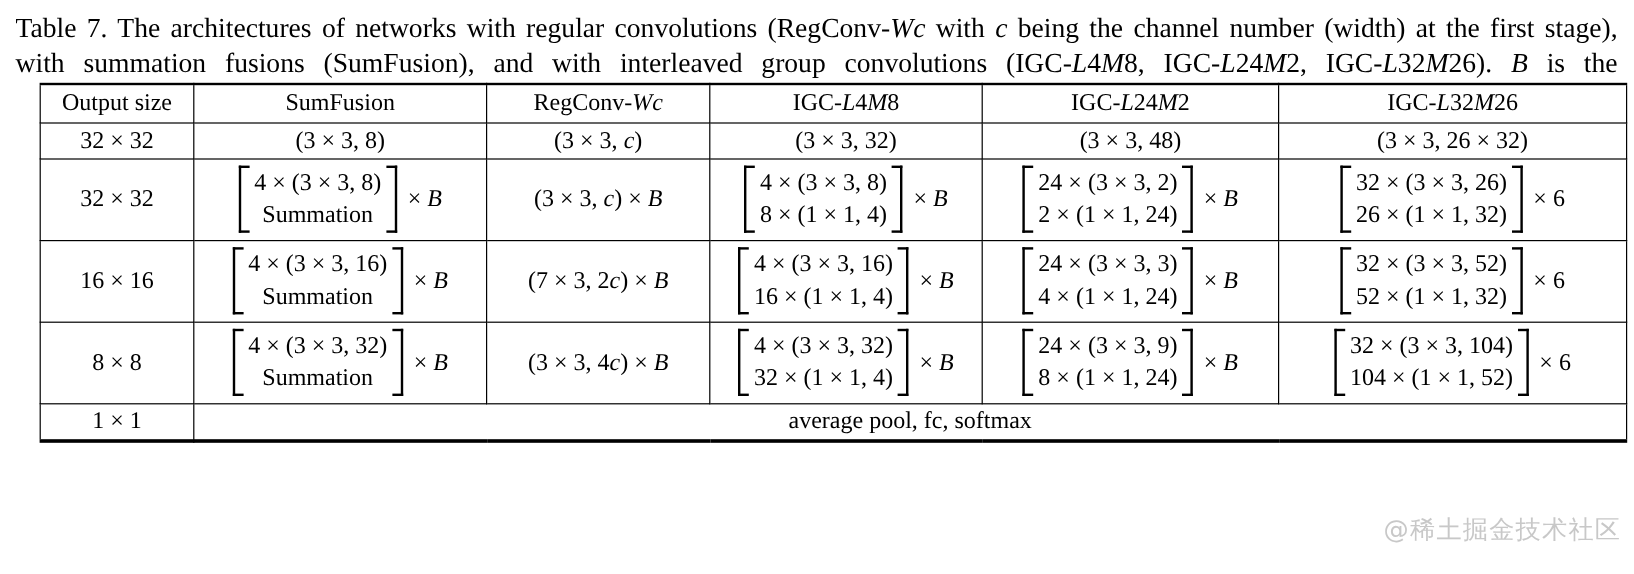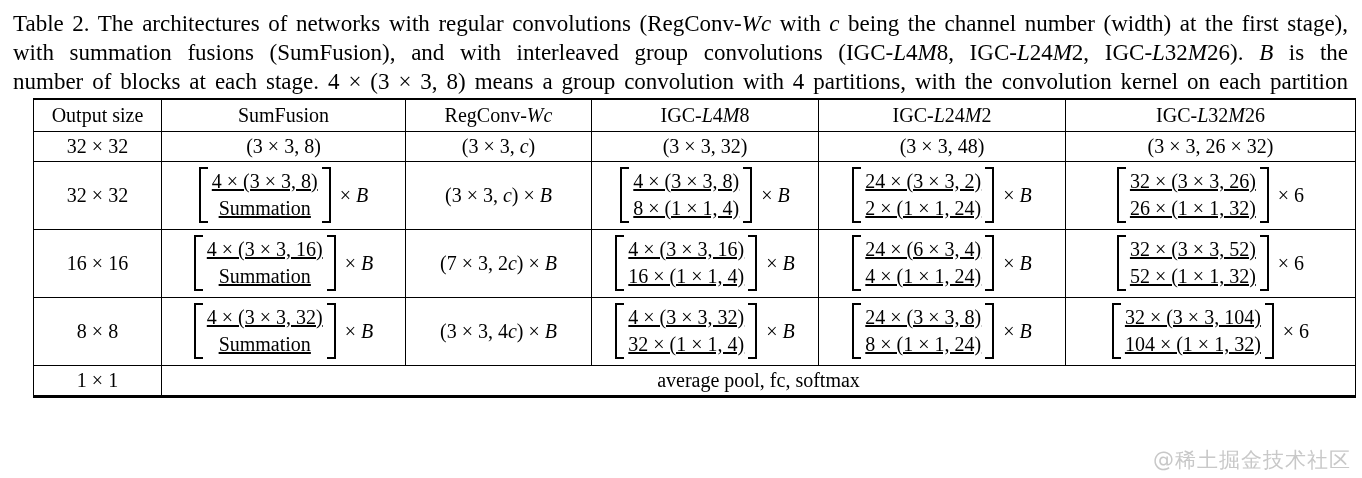--- a/index.html
+++ b/index.html
@@ -34,40 +34,39 @@
   tr.rp  { height: 31px; }
   tr.rd  { height: 31px; }
 
   
   .mcell { display: flex; align-items: center; justify-content: center; gap: 9px; }
   .matrix { display: inline-flex; align-items: stretch; }
   .brl, .brr { width: 7px; flex: none; }
   .brl { border: 2px solid #000; border-right: 0; }
   .brr { border: 2px solid #000; border-left: 0; }
   .mbody { display: flex; flex-direction: column; justify-content: center; padding: 1px 4px; }
-  .mline { line-height: 27px; white-space: nowrap; text-decoration: underline; }
+  .mline { line-height: 27px; white-space: nowrap; }
   .suffix { white-space: nowrap; }
 
   
   .watermark {
-    position: absolute; top: 446px; right: 11px;
+    position: absolute; top: 427px; right: 11px;
     font-family: "DejaVu Sans", "Liberation Sans", sans-serif;
     font-size: 21px; color: #c8c8c8; letter-spacing: 1px;
     z-index: 5;
   }
 </style>
 </head>
 <body>
 
 <div class="page">
 
   <div class="caption">
-    <div class="cap-line"><span>Table 2. The architectures of networks with regular convolutions (RegConv-</span><span class="mi">Wc</span><span> with </span><span class="mi">c</span><span> being the channel number (width) at the first stage),</span></div>
+    <div class="cap-line"><span>Table 7. The architectures of networks with regular convolutions (RegConv-</span><span class="mi">Wc</span><span> with </span><span class="mi">c</span><span> being the channel number (width) at the first stage),</span></div>
     <div class="cap-line"><span>with summation fusions (SumFusion), and with interleaved group convolutions (IGC-</span><span class="mi">L</span><span>4</span><span class="mi">M</span><span>8, IGC-</span><span class="mi">L</span><span>24</span><span class="mi">M</span><span>2, IGC-</span><span class="mi">L</span><span>32</span><span class="mi">M</span><span>26). </span><span class="mi">B</span><span> is the</span></div>
-    <div class="cap-line"><span>number of blocks at each stage. 4 × (3 × 3, 8) means a group convolution with 4 partitions, with the convolution kernel on each partition</span></div>
   </div>
 
   <table class="arch">
     <colgroup>
       <col style="width:128px">
         <col style="width:244px">
         <col style="width:186px">
       <col style="width:227px">
         <col style="width:247px">
         <col style="width:290px">
@@ -176,21 +175,21 @@
                 <span class="brr"></span>
               </span>
               <span class="suffix"><span>× </span><span class="mi">B</span></span>
             </div>
       </td>
       <td>
         <div class="mcell">
               <span class="matrix">
                 <span class="brl"></span>
                 <span class="mbody">
-                  <span class="mline"><span>24 × (6 × 3, 4)</span></span>
+                  <span class="mline"><span>24 × (3 × 3, 3)</span></span>
                   <span class="mline"><span>4 × (1 × 1, 24)</span></span>
                 </span>
                 <span class="brr"></span>
               </span>
               <span class="suffix"><span>× </span><span class="mi">B</span></span>
             </div>
       </td>
       <td>
         <div class="mcell">
               <span class="matrix">
@@ -233,35 +232,35 @@
                 <span class="brr"></span>
               </span>
               <span class="suffix"><span>× </span><span class="mi">B</span></span>
             </div>
       </td>
       <td>
         <div class="mcell">
               <span class="matrix">
                 <span class="brl"></span>
                 <span class="mbody">
-                  <span class="mline"><span>24 × (3 × 3, 8)</span></span>
+                  <span class="mline"><span>24 × (3 × 3, 9)</span></span>
                   <span class="mline"><span>8 × (1 × 1, 24)</span></span>
                 </span>
                 <span class="brr"></span>
               </span>
               <span class="suffix"><span>× </span><span class="mi">B</span></span>
             </div>
       </td>
       <td>
         <div class="mcell">
               <span class="matrix">
                 <span class="brl"></span>
                 <span class="mbody">
                   <span class="mline"><span>32 × (3 × 3, 104)</span></span>
-                  <span class="mline"><span>104 × (1 × 1, 32)</span></span>
+                  <span class="mline"><span>104 × (1 × 1, 52)</span></span>
                 </span>
                 <span class="brr"></span>
               </span>
               <span class="suffix"><span>× 6</span></span>
             </div>
       </td>
     </tr>
 
     <tr class="rp">
       <td>1 × 1</td>

